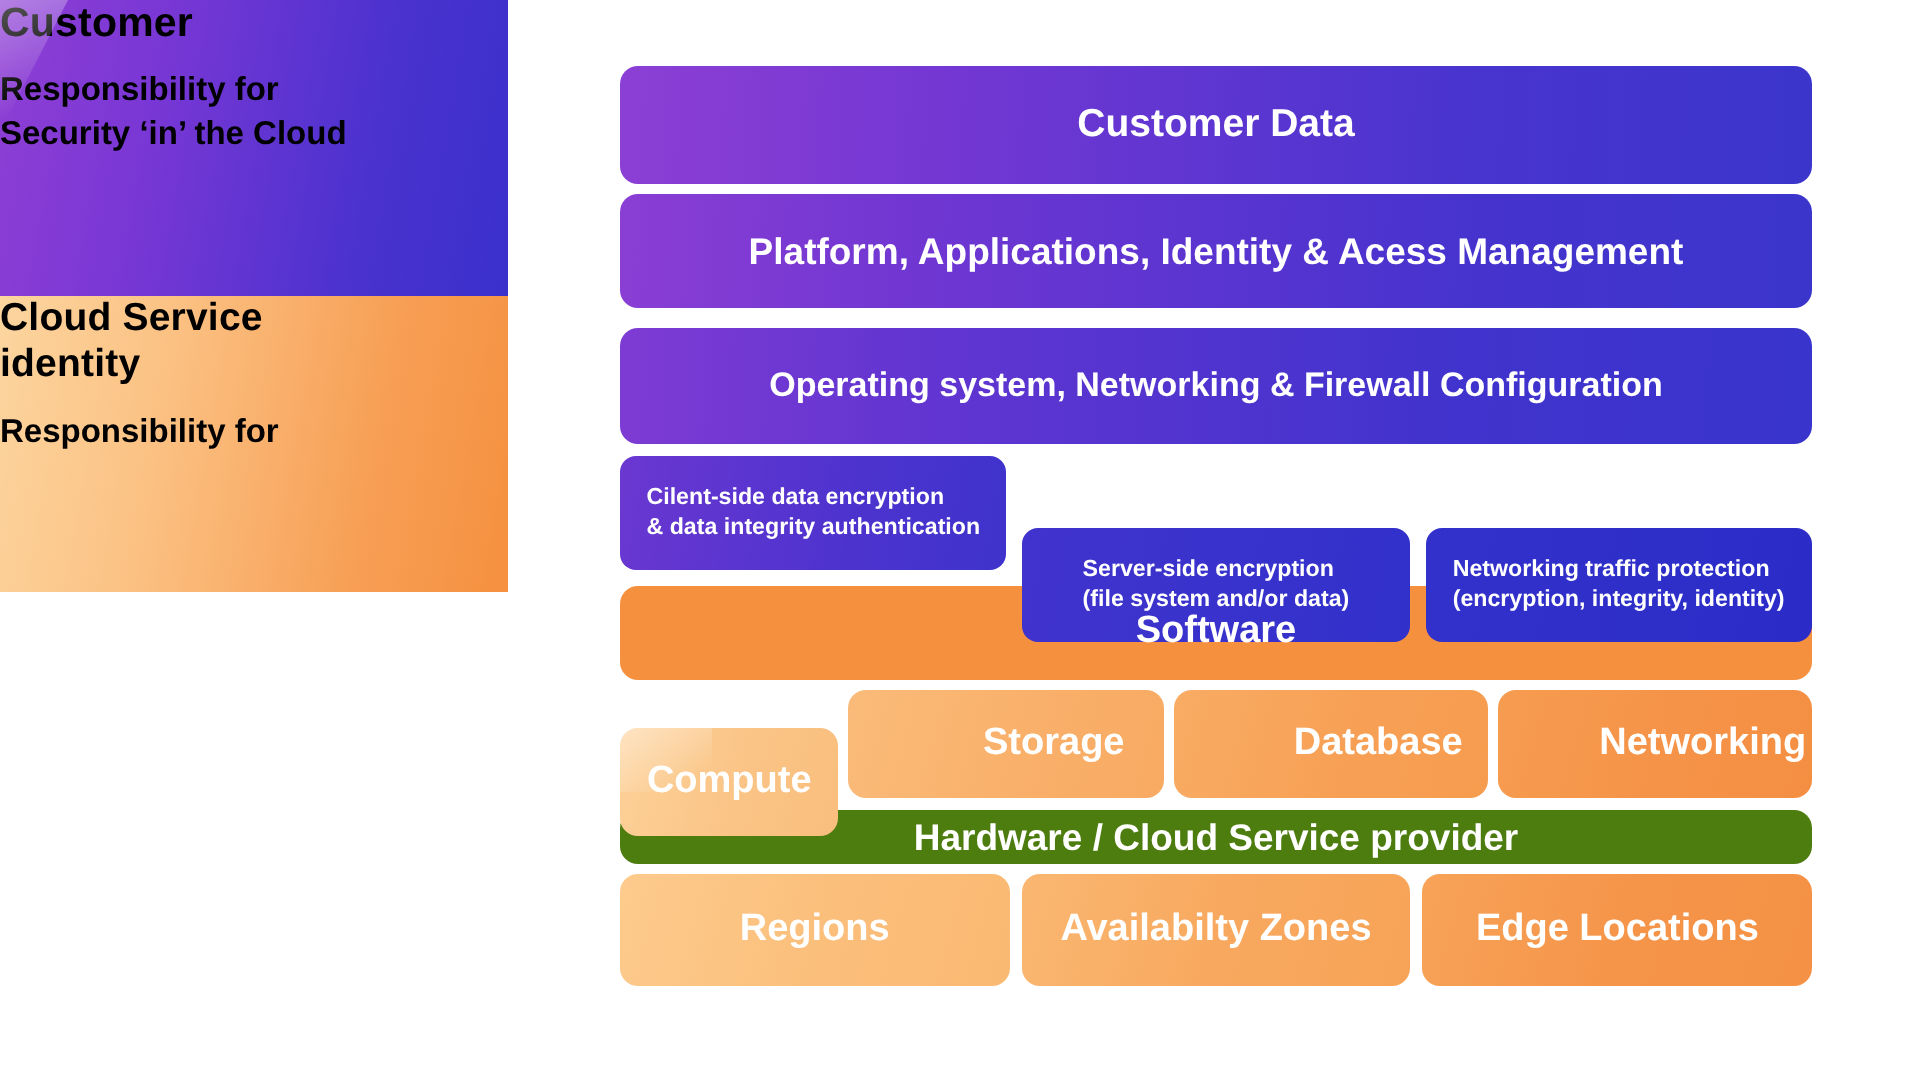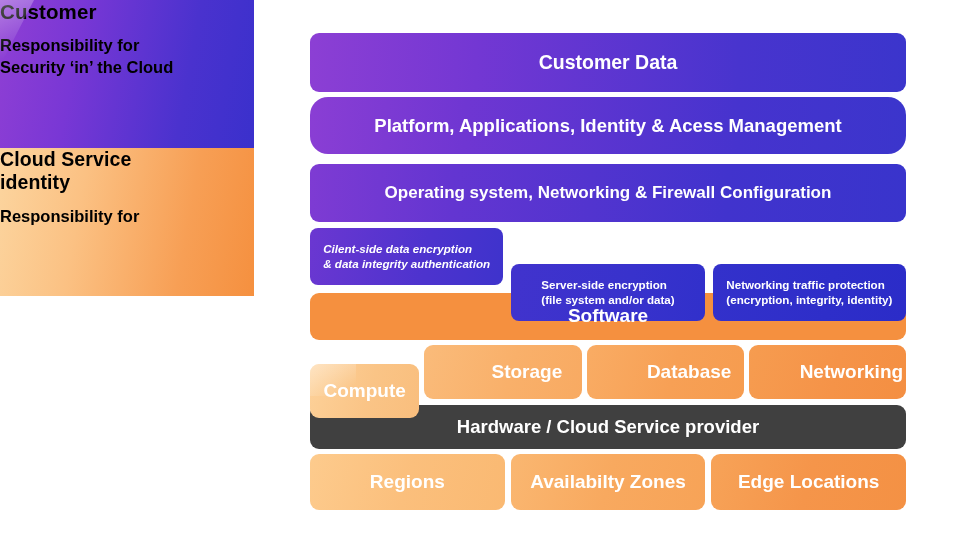--- a/index.html
+++ b/index.html
@@ -87,41 +87,40 @@
   .bar-customer-data {
     height: 59px;
     font-size: 19.5px;
     background: linear-gradient(92deg, #8C3FD4 0%, #7337D3 28%, #4834CE 72%, #3B35CC 100%);
   }
   .bar-platform {
     height: 57px;
     margin-top: 5px;
     font-size: 18.5px;
     background: linear-gradient(92deg, #8A3ED4 0%, #6F36D2 26%, #4633CE 72%, #3B35CC 100%);
-    border-radius: 18px;
   }
   .bar-os {
     height: 58px;
     margin-top: 10px;
     font-size: 17px;
     background: linear-gradient(92deg, #7E3BD3 0%, #6335D1 24%, #4133CD 70%, #3934CC 100%);
   }
   .row-encryption {
     margin-top: 6px;
     height: 57px;
   }
   .cell-enc {
     flex: 1;
     height: 57px;
     font-size: 11.6px;
     padding: 0 6px;
     border-radius: 8px;
   }
   .cell-enc + .cell-enc { margin-left: 8px; margin-top: 36px; }
-  .enc-1 { background: linear-gradient(100deg, #6B37D1 0%, #4D33CE 60%, #3E33CC 100%); font-style: italic; }
+  .enc-1 { background: linear-gradient(100deg, #6B37D1 0%, #4D33CE 60%, #3E33CC 100%); }
   .enc-2 { background: linear-gradient(100deg, #4133CD 0%, #3832CC 60%, #3130CB 100%); }
   .enc-3 { background: linear-gradient(100deg, #3331CB 0%, #2E2EC9 60%, #2B2CC8 100%); }
 
   
   .bar-software {
     height: 47px;
     margin-top: 8px;
     font-size: 19px;
     background: #F5903F;
   }
@@ -146,24 +145,24 @@
     content: "";
     position: absolute;
     left: 0; top: 0;
     width: 46px; height: 32px;
     background: linear-gradient(150deg, rgba(255,255,255,.42), rgba(255,255,255,0) 80%);
     border-radius: 9px 0 0 0;
     pointer-events: none;
   }
 
   .bar-hardware {
-    height: 44px;
+    height: 27px;
     margin-top: 6px;
     font-size: 18.5px;
-    background: #404040;
+    background: #4d7c0f;
   }
   .row-locations {
     margin-top: 5px;
     height: 56px;
   }
   .cell-location {
     flex: 1;
     height: 56px;
     font-size: 19px;
     border-radius: 9px;

